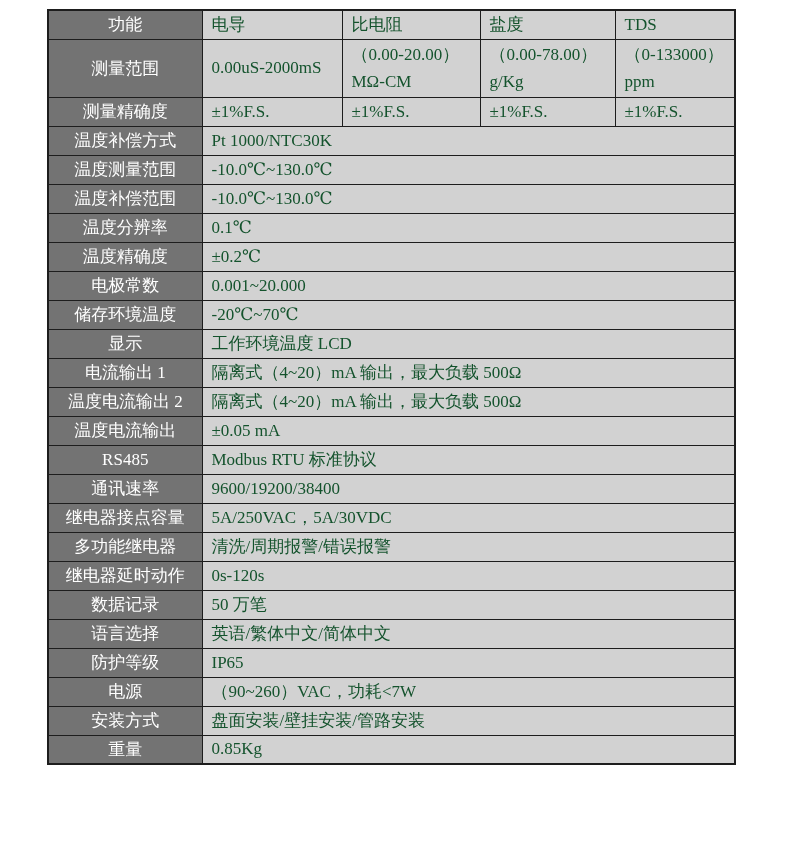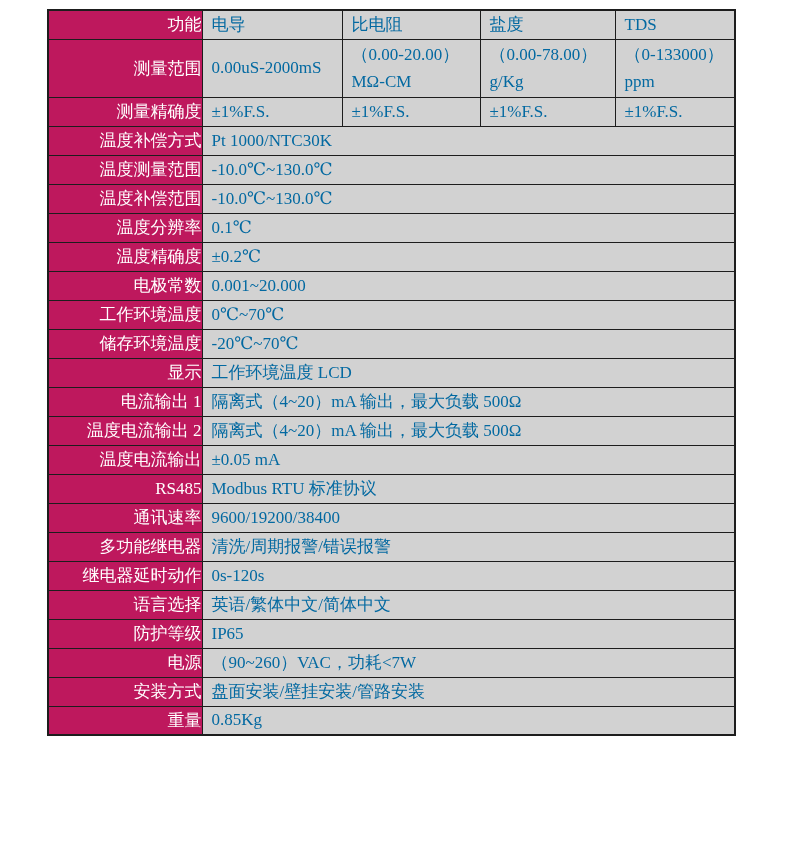--- a/index.html
+++ b/index.html
@@ -23,27 +23,27 @@
   table.spec th, table.spec td {
     border: 1px solid #1d1d1d;
     font-size: 17px;
     font-weight: normal;
     padding: 0;
     vertical-align: middle;
     overflow: hidden;
     white-space: nowrap;
   }
   table.spec th {
-    background: #be185d;
+    background: #737373;
     color: #ffffff;
-    text-align: right;
+    text-align: center;
   }
   table.spec td {
     background: #d2d2d2;
-    color: #0369a1;
+    color: #14532d;
     text-align: left;
     padding-left: 9px;
   }
   tr.row { height: 29px; }
   tr.row-tall { height: 58px; }
   .two-line div { line-height: 27px; }
 </style>
 </head>
 <body>
 
@@ -110,24 +110,20 @@
     </tr>
     <tr class="row">
       <th>温度精确度</th>
       <td colspan="4">±0.2℃</td>
     </tr>
     <tr class="row">
       <th>电极常数</th>
       <td colspan="4">0.001~20.000</td>
     </tr>
     <tr class="row">
-      <th>工作环境温度</th>
-      <td colspan="4">0℃~70℃</td>
-    </tr>
-    <tr class="row">
       <th>储存环境温度</th>
       <td colspan="4">-20℃~70℃</td>
     </tr>
     <tr class="row">
       <th>显示</th>
       <td colspan="4">工作环境温度 LCD</td>
     </tr>
     <tr class="row">
       <th>电流输出 1</th>
       <td colspan="4">隔离式（4~20）mA 输出，最大负载 500Ω</td>
@@ -142,26 +138,34 @@
     </tr>
     <tr class="row">
       <th>RS485</th>
       <td colspan="4">Modbus RTU 标准协议</td>
     </tr>
     <tr class="row">
       <th>通讯速率</th>
       <td colspan="4">9600/19200/38400</td>
     </tr>
     <tr class="row">
+      <th>继电器接点容量</th>
+      <td colspan="4">5A/250VAC，5A/30VDC</td>
+    </tr>
+    <tr class="row">
       <th>多功能继电器</th>
       <td colspan="4">清洗/周期报警/错误报警</td>
     </tr>
     <tr class="row">
       <th>继电器延时动作</th>
       <td colspan="4">0s-120s</td>
+    </tr>
+    <tr class="row">
+      <th>数据记录</th>
+      <td colspan="4">50 万笔</td>
     </tr>
     <tr class="row">
       <th>语言选择</th>
       <td colspan="4">英语/繁体中文/简体中文</td>
     </tr>
     <tr class="row">
       <th>防护等级</th>
       <td colspan="4">IP65</td>
     </tr>
     <tr class="row">

